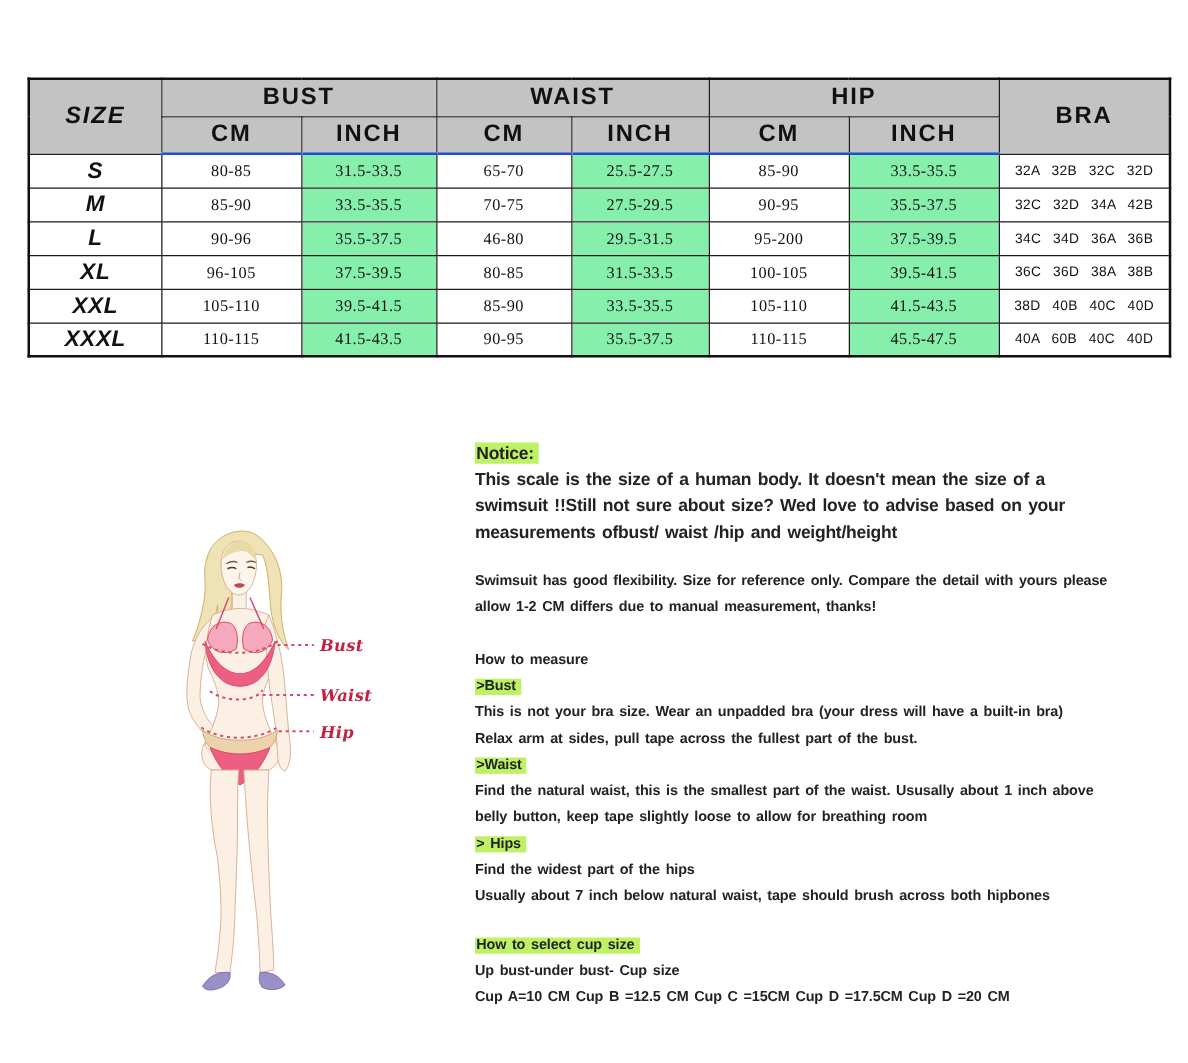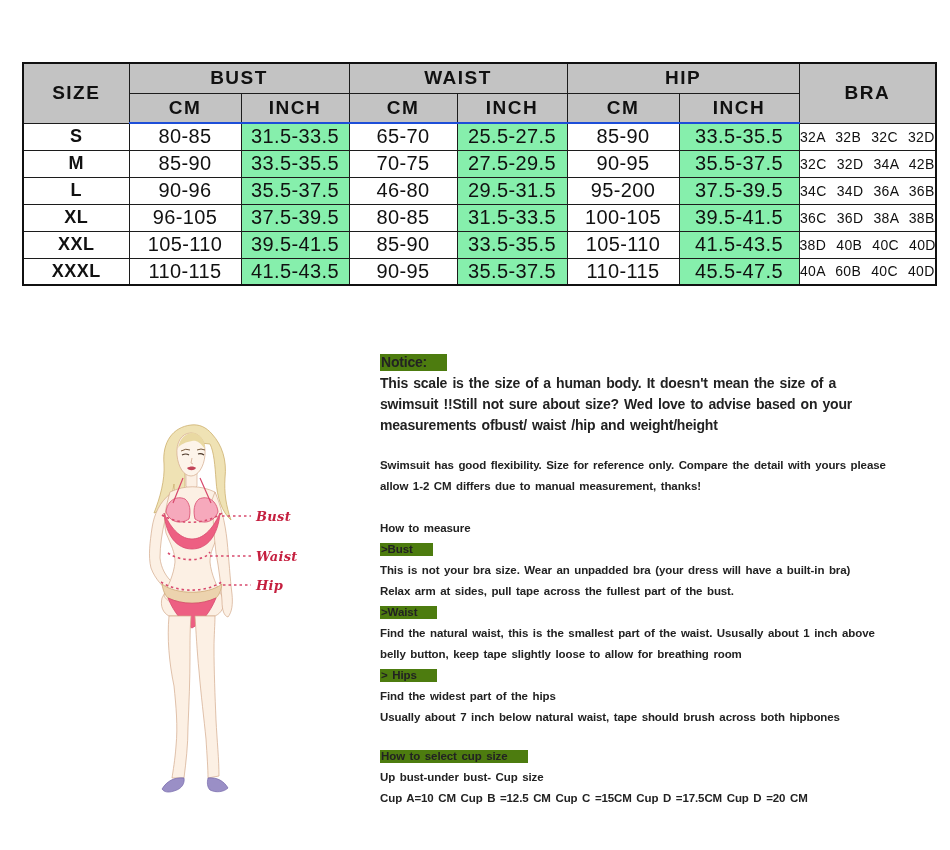--- a/index.html
+++ b/index.html
@@ -19,36 +19,36 @@
     border:1px solid #1c1c1c; text-align:center; vertical-align:middle;
     overflow:hidden; white-space:nowrap;
   }
   .size-table { border:2px solid #111; }
   .size-table thead th {
     background:#c3c3c3; font-size:19px; font-weight:600; letter-spacing:1.5px;
   }
   .size-table thead tr { height:30px; }
   .size-table tbody tr { height:27px; }
   .size-table thead tr.subhead th { border-bottom:2px solid #1d4ed8; }
-  .c-size { font-size:18px; font-weight:600; letter-spacing:0.5px; }
-  .c-num  { font-family:Liberation Sans, sans-serif; font-size:20px; letter-spacing:0.4px; }
+  .c-size { font-size:18px; font-weight:600; letter-spacing:0.5px;font-style:italic; }
+  .c-num  { font-family:Liberation Serif, serif; font-size:13px; letter-spacing:0.4px; }
   .c-inch { background:#86efac; }
-  .c-bra  { font-size:14px; letter-spacing:0.3px; word-spacing:6px; }
+  .c-bra  { font-size:11px; letter-spacing:0.3px; word-spacing:6px; }
 
   
   .notes { position:absolute; left:380px; top:352px; width:575px; color:#222; }
   .n-line {
     font-weight:bold; font-size:11.5px; line-height:21px;
     letter-spacing:-0.1px; word-spacing:1.5px; white-space:nowrap; color:#222;
   }
   .n-big { font-size:14px; letter-spacing:-0.2px; }
   .gap-19 { margin-top:19px; }
   .gap-21 { margin-top:21px; }
   .gap-18 { margin-top:18px; }
-  .hl { background:#4d7c0f; padding:0 20px 1px 1px; }
+  .hl { background:#bef264; padding:0 4px 1px 1px; }
 
   
   .figure-wrap { position:absolute; left:110px; top:420px; width:270px; height:390px; }
   .fig-label {
     font-family:"DejaVu Serif", serif; font-style:italic; font-weight:bold;
     font-size:13px; fill:#c51f3f; letter-spacing:0.3px;
   }
 </style>
 </head>
 <body>

